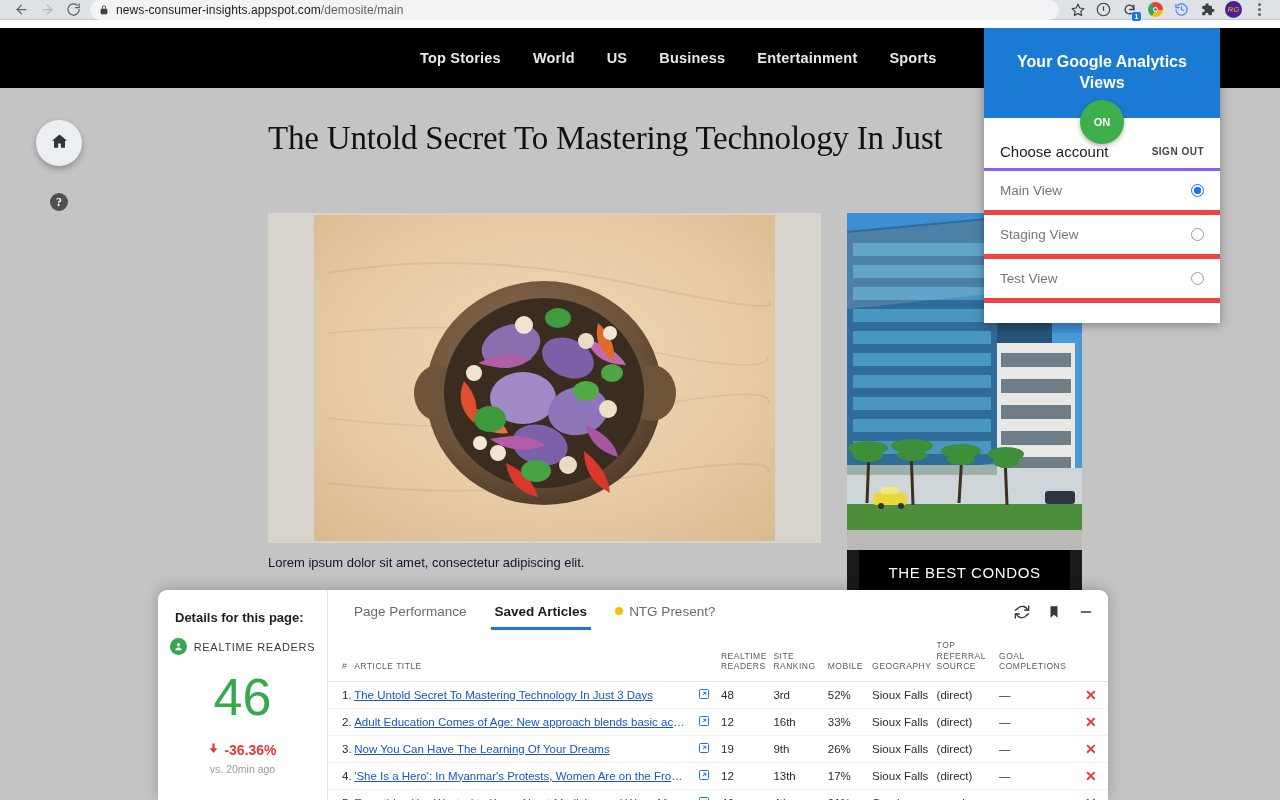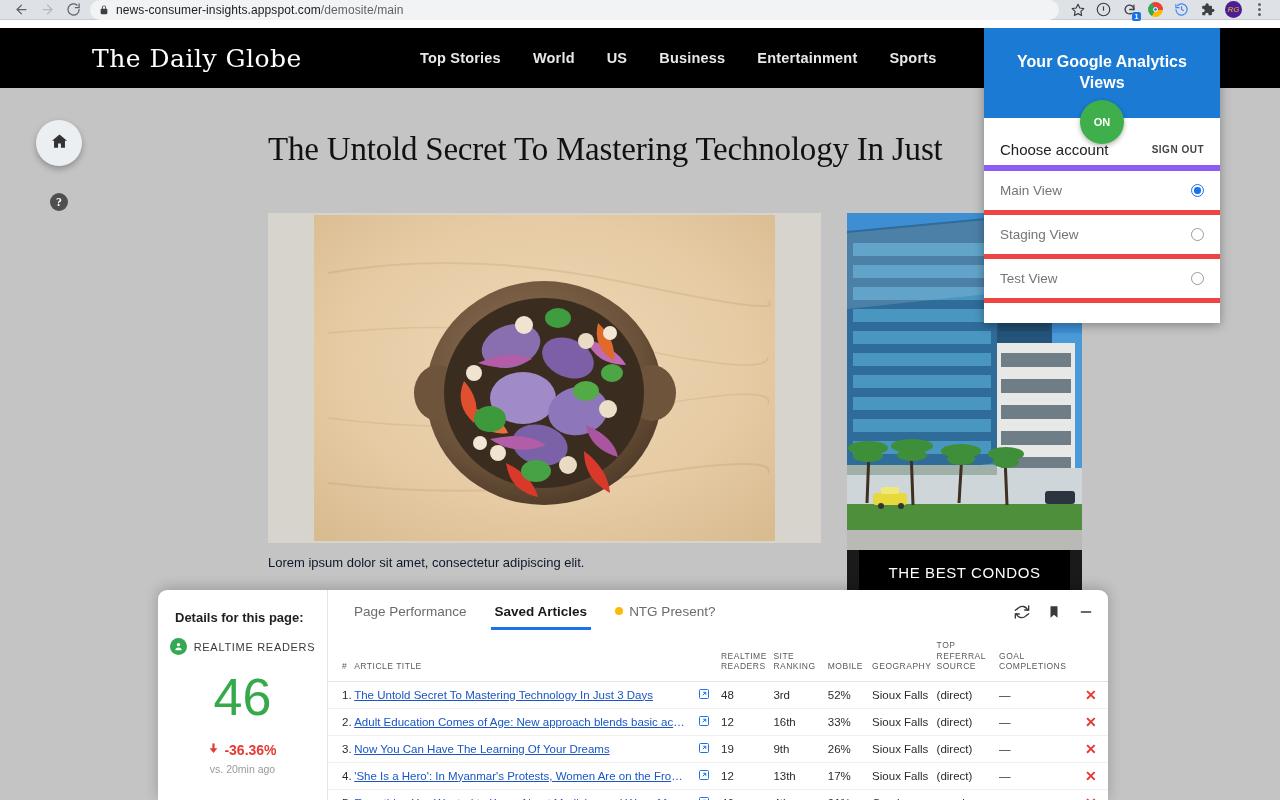--- a/index.html
+++ b/index.html
@@ -119,21 +119,21 @@
     position: absolute; left: 50px; top: 165px;
     width: 18px; height: 18px; border-radius: 50%;
     background: #4f4f4f; color: #fff;
     display: flex; align-items: center; justify-content: center;
     font-size: 12px; font-weight: bold;
     font-family: "Liberation Serif", serif;
   }
 
   
   .headline {
-    position: absolute; left: 268px; top: 103px;
+    position: absolute; left: 268px; top: 92px;
     width: 900px;
     font-family: "Liberation Serif", serif;
     font-size: 33px; color: #111;
     white-space: nowrap; overflow: hidden;
     letter-spacing: -.2px;
   }
   .hero-photo {
     position: absolute; left: 268px; top: 185px;
     width: 553px; height: 330px;
     overflow: hidden;
@@ -195,21 +195,21 @@
     width: 44px; height: 44px; border-radius: 50%;
     background: #3eaf4a; color: #fff;
     font-size: 11px; font-weight: bold;
     display: flex; align-items: center; justify-content: center;
     box-shadow: 0 2px 5px rgba(0,0,0,.3);
   }
   .ga-account {
     height: 53px;
     display: flex; align-items: center; justify-content: space-between;
     padding: 16px 16px 0 16px;
-    border-bottom: 6px solid #8b5cf6;
+    border-bottom: 3px solid #8b5cf6;
   }
   .ga-account-label { font-size: 15px; color: #212121; }
   .ga-signout { font-size: 10px; font-weight: bold; color: #444; letter-spacing: .5px; }
   .ga-row {
     height: 44px;
     display: flex; align-items: center; justify-content: space-between;
     padding: 0 16px;
     border-bottom: 5px solid #ef4444;
   }
   .ga-row-label { font-size: 13.5px; color: #757575; }
@@ -412,21 +412,20 @@
             <i></i>
             <i></i>
           </span>
       </div>
     </div>
   </div>
 
   <div class="page">
 
     <div class="site-header">
-      <div class="masthead">The Daily Globe</div>
       <nav class="site-nav">
         <a href="#">Top Stories</a>
         <a href="#">World</a>
         <a href="#">US</a>
         <a href="#">Business</a>
         <a href="#">Entertainment</a>
         <a href="#">Sports</a>
       </nav>
     </div>
 

